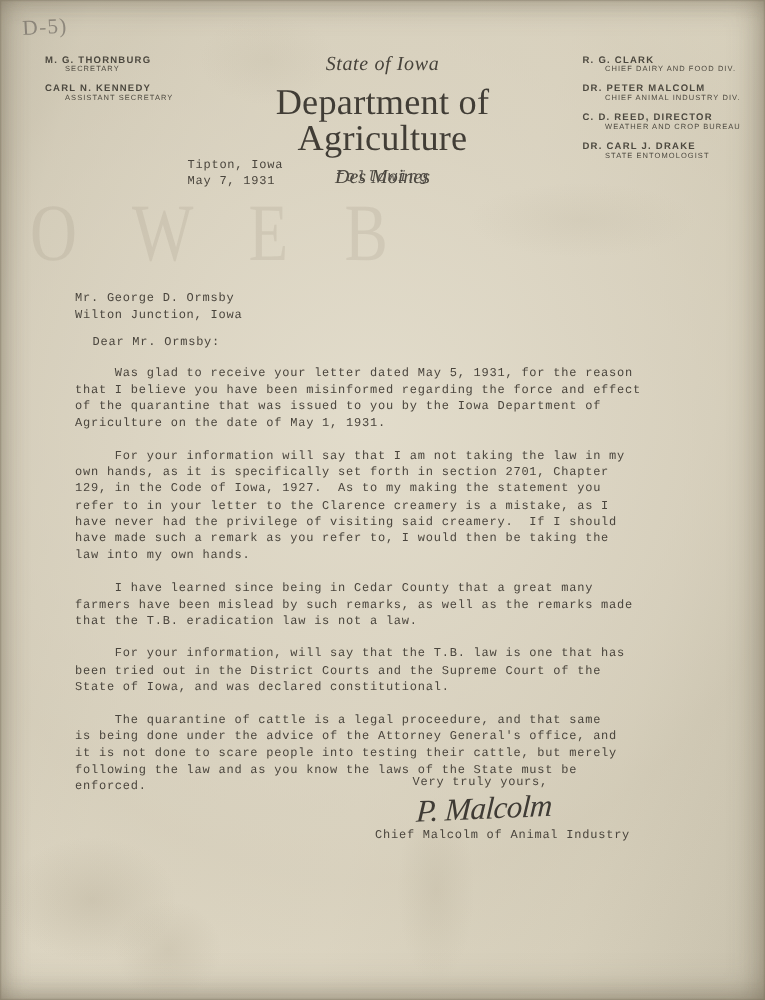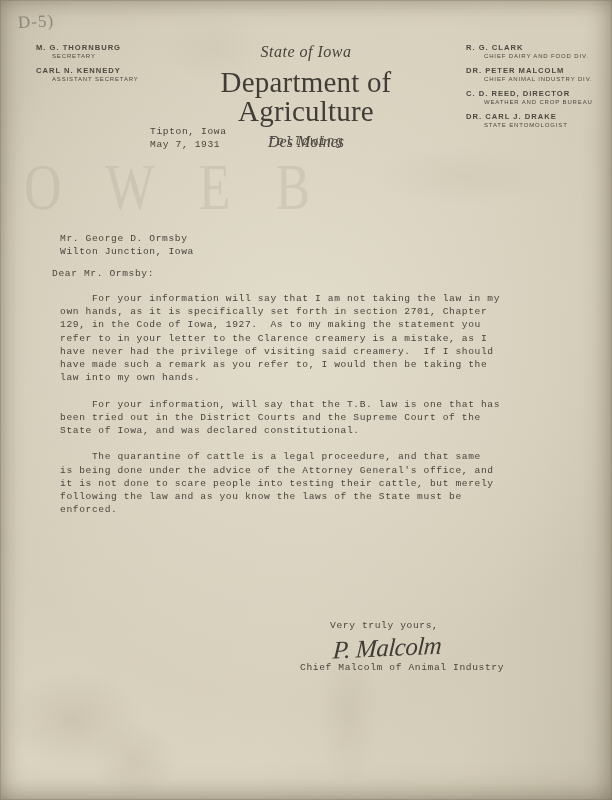--- a/index.html
+++ b/index.html
@@ -186,21 +186,21 @@
     white-space: pre;
   }
   #typed-place {
     position: absolute;
     left: 150px;
     top: 125px;
     width: 312px;
   }
 
   #recipient { position: absolute; left: 60px; top: 232px; }
-  #salutation { position: absolute; left: 52px; top: 267px; }
+  #salutation { position: absolute; left: 74px; top: 267px; }
 
   #body { position: absolute; left: 60px; top: 292px; width: 500px; }
   #body .para { margin: 0 0 13.2px 0; }
 
   #closing   { position: absolute; left: 330px; top: 619px; }
   #signature {
     position: absolute;
     left: 333px;
     top: 634px;
     font-family: "Liberation Serif", serif;
@@ -268,27 +268,34 @@
 
     </div>
 
     <div class="tw" id="typed-place"><span>Tipton, Iowa</span><br><span>May 7, 1931</span></div>
 
     <div class="tw" id="recipient"><span>Mr. George D. Ormsby</span><br><span>Wilton Junction, Iowa</span></div>
 
     <div class="tw" id="salutation">Dear Mr. Ormsby:</div>
 
     <div id="body">
+      <p class="tw para">     Was glad to receive your letter dated May 5, 1931, for the reason
+that I believe you have been misinformed regarding the force and effect
+of the quarantine that was issued to you by the Iowa Department of
+Agriculture on the date of May 1, 1931.</p>
       <p class="tw para">     For your information will say that I am not taking the law in my
 own hands, as it is specifically set forth in section 2701, Chapter
 129, in the Code of Iowa, 1927.  As to my making the statement you
 refer to in your letter to the Clarence creamery is a mistake, as I
 have never had the privilege of visiting said creamery.  If I should
 have made such a remark as you refer to, I would then be taking the
 law into my own hands.</p>
+      <p class="tw para">     I have learned since being in Cedar County that a great many
+farmers have been mislead by such remarks, as well as the remarks made
+that the T.B. eradication law is not a law.</p>
       <p class="tw para">     For your information, will say that the T.B. law is one that has
 been tried out in the District Courts and the Supreme Court of the
 State of Iowa, and was declared constitutional.</p>
       <p class="tw para">     The quarantine of cattle is a legal proceedure, and that same
 is being done under the advice of the Attorney General's office, and
 it is not done to scare people into testing their cattle, but merely
 following the law and as you know the laws of the State must be
 enforced.</p>
     </div>
 

